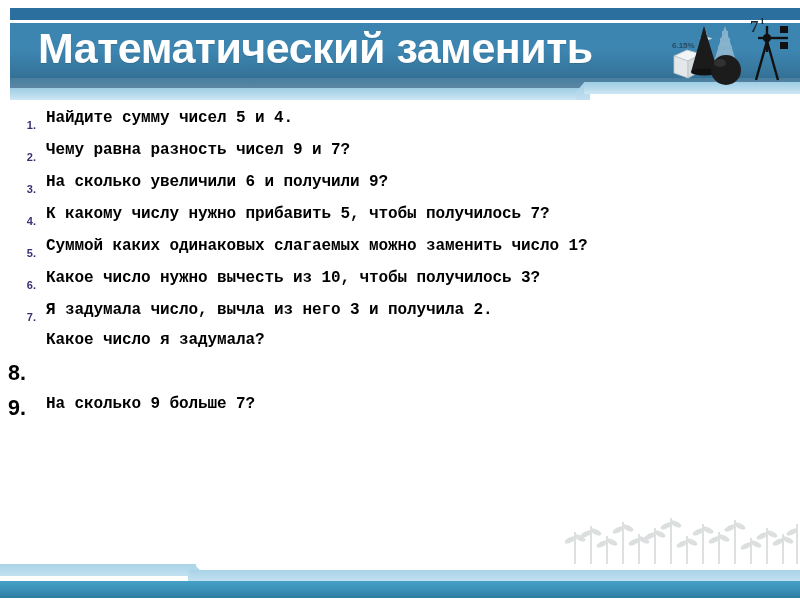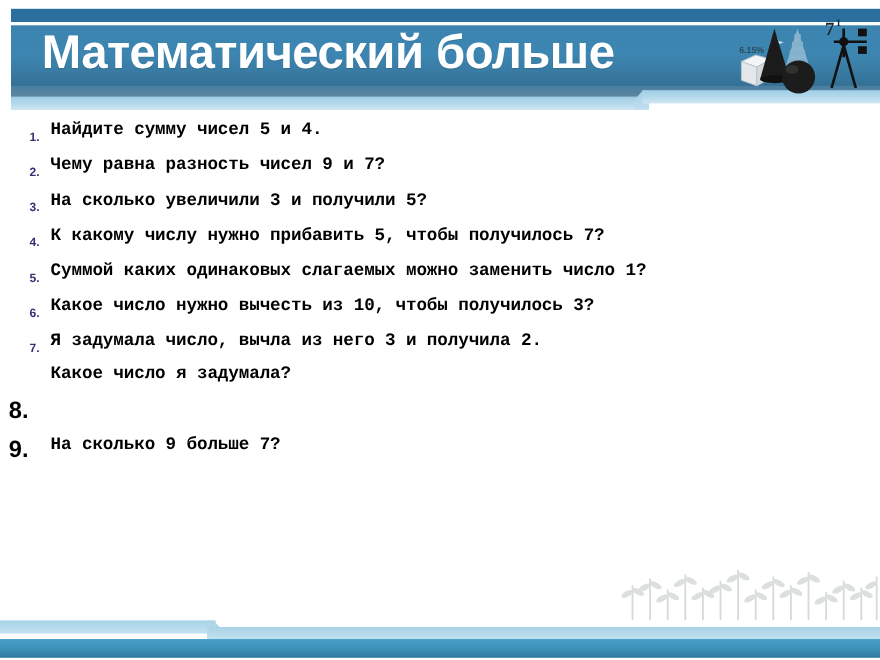--- a/index.html
+++ b/index.html
@@ -235,21 +235,21 @@
   }
 </style>
 </head>
 <body>
 
 <div class="slide">
 
   <div class="header">
     <div class="header-topstrip"></div>
     <div class="header-main"></div>
-    <div class="header-title">Математический больше</div>
+    <div class="header-title">Математический заменить</div>
 
     <div class="header-underband-left"></div>
     <div class="header-underband-notch"></div>
     <div class="header-underband-right"></div>
 
     <svg class="header-graphics" viewBox="0 0 120 78">
 
       <g opacity="0.45">
         <polygon points="55,14 70,62 40,62" fill="#e8eef2"></polygon>
         <rect x="44" y="50" width="22" height="4" fill="#dde6ec"></rect>
@@ -307,21 +307,21 @@
       <div class="qtext">Найдите сумму чисел 5 и 4.</div>
     </div>
 
     <div class="qitem">
       <div class="qmarker">2.</div>
       <div class="qtext">Чему равна разность чисел 9 и 7?</div>
     </div>
 
     <div class="qitem">
       <div class="qmarker">3.</div>
-      <div class="qtext">На сколько увеличили 3 и получили 5?</div>
+      <div class="qtext">На сколько увеличили 6 и получили 9?</div>
     </div>
 
     <div class="qitem">
       <div class="qmarker">4.</div>
       <div class="qtext">К какому числу нужно прибавить 5, чтобы получилось 7?</div>
     </div>
 
     <div class="qitem">
       <div class="qmarker">5.</div>
       <div class="qtext">Суммой каких одинаковых слагаемых можно заменить число 1?</div>

